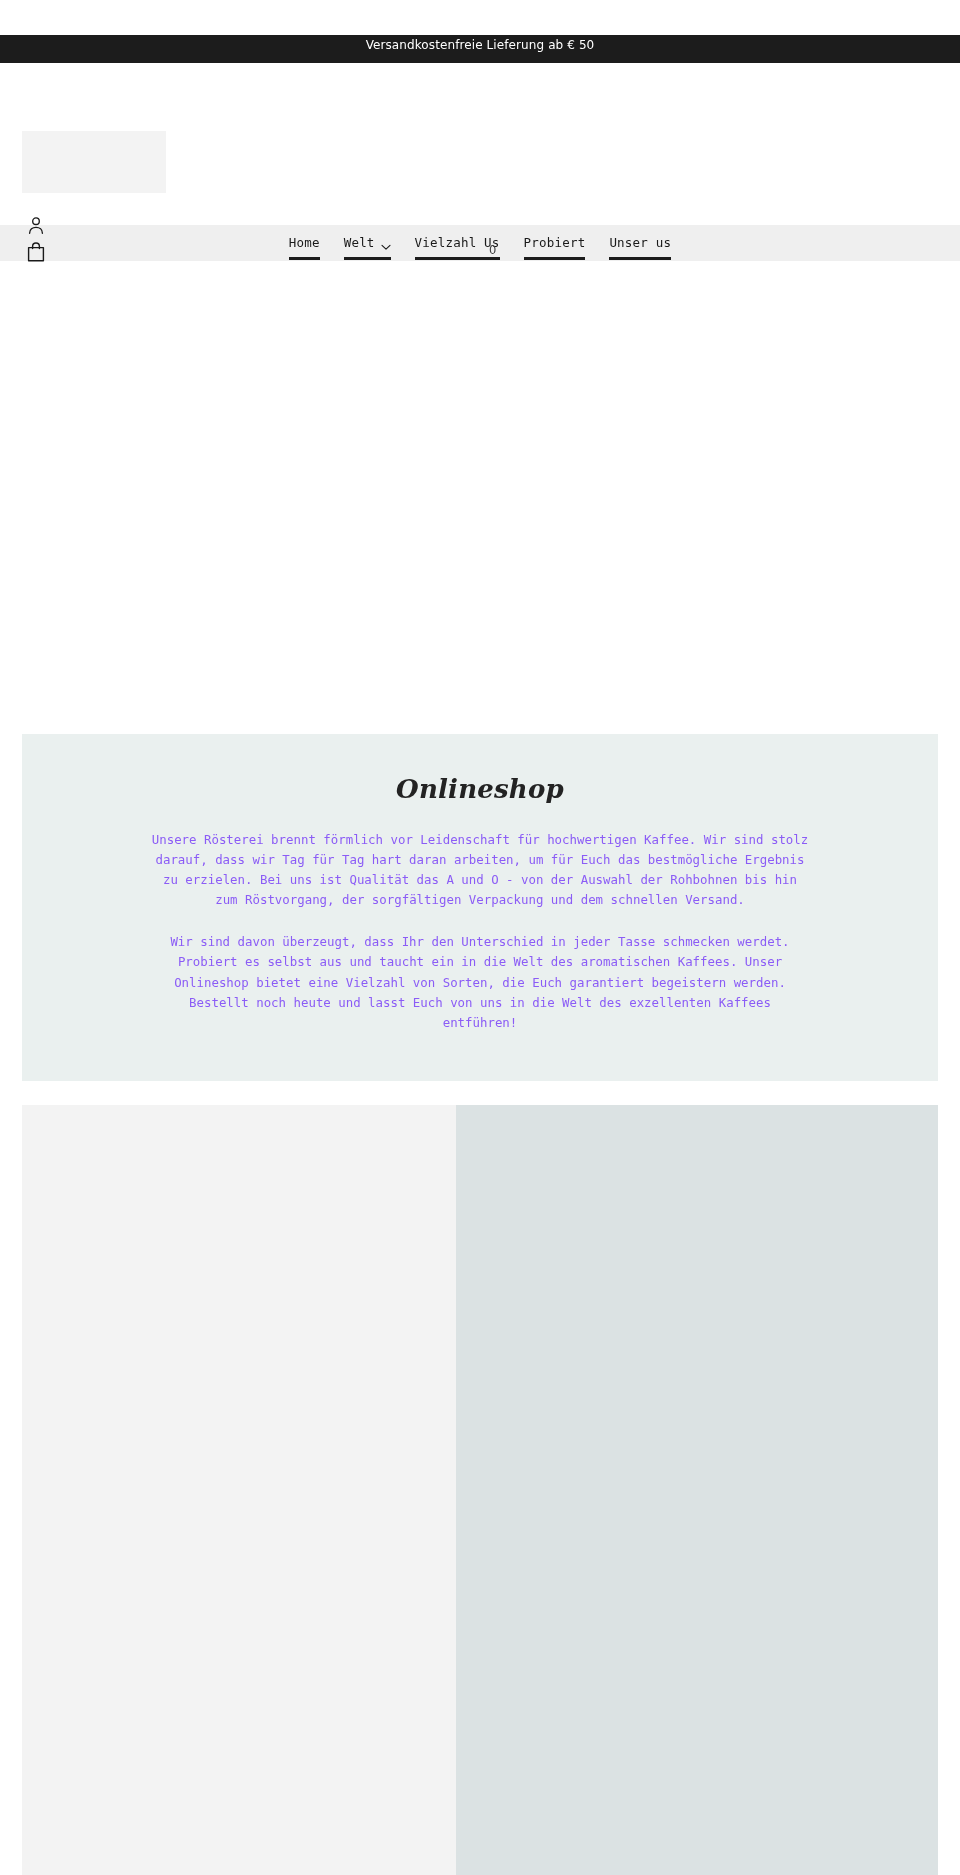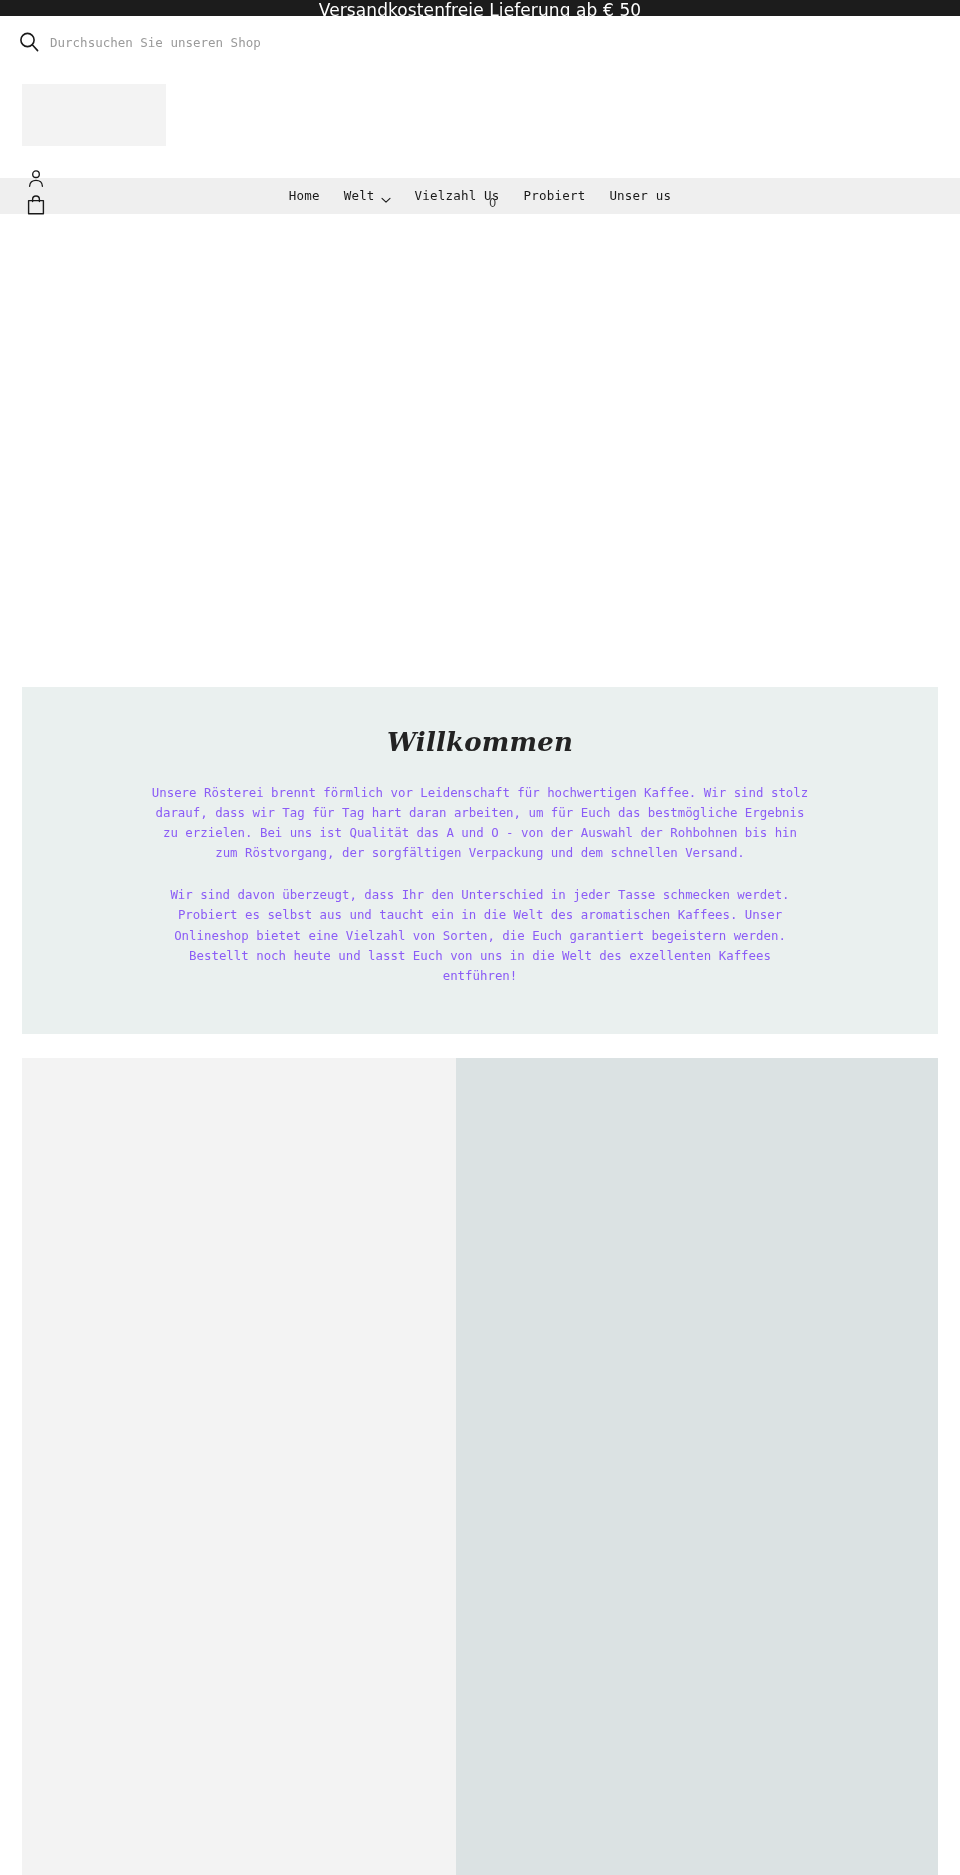--- a/index.html
+++ b/index.html
@@ -13,26 +13,27 @@
     position: relative;
     overflow: hidden;
     font-family: "DejaVu Sans Mono", "Liberation Mono", monospace;
     color: #1a1a1a;
   }
 
   
   .announcement {
     background: #1c1c1c;
     color: #ffffff;
-    height: 16px;
+    height: 28px;
     line-height: 20px;
     text-align: center;
     font-family: "DejaVu Sans", "Liberation Sans", sans-serif;
-    font-size: 17px;
+    font-size: 12px;
     letter-spacing: 0.1px;
+    margin-top: 35px;
   }
 
   
   .header {
     background: #ffffff;
     position: relative;
     height: 162px;
   }
   .search-row {
     display: flex;
@@ -97,21 +98,21 @@
     height: 36px;
     display: flex;
     justify-content: center;
     align-items: flex-start;
     gap: 0px;
     padding-top: 10px;
     box-sizing: border-box;
   }
   .nav-item {
     display: flex;
-    flex-direction: row;
+    flex-direction: column;
     align-items: flex-end;
     margin: 0 12px;
     cursor: pointer;
   }
   .nav-label-row {
     display: flex;
     align-items: center;
     gap: 6px;
     font-size: 12.5px;
     color: #1a1a1a;
@@ -188,29 +189,20 @@
 </style>
 </head>
 <body>
 
 <div class="announcement">
   <span>Versandkostenfreie Lieferung ab € 50</span>
 </div>
 
 <div class="header">
 
-  <div class="search-row">
-    <span class="search-icon">
-      <svg width="22" height="22" viewBox="0 0 22 22" fill="none">
-        <circle cx="9.5" cy="9" r="6.6" stroke="#1a1a1a" stroke-width="1.6"></circle>
-        <line x1="14.3" y1="13.8" x2="19.6" y2="19.6" stroke="#1a1a1a" stroke-width="1.6" stroke-linecap="round"></line>
-      </svg>
-    </span>
-    <input class="search-input" type="text" placeholder="Durchsuchen Sie unseren Shop" style="">
-  </div>
 
   <div class="logo-box"></div>
 
   <div class="account-icon-wrap">
     <span>
       <svg width="20" height="20" viewBox="0 0 20 20" fill="none">
         <circle cx="10" cy="6.2" r="3.3" stroke="#1a1a1a" stroke-width="1.35"></circle>
         <path d="M3.6 18.2c0-3.7 2.9-5.9 6.4-5.9s6.4 2.2 6.4 5.9" stroke="#1a1a1a" stroke-width="1.35" stroke-linecap="round"></path>
       </svg>
     </span>
@@ -269,21 +261,21 @@
     </div>
     <div class="nav-underline"></div>
   </div>
 
 </nav>
 
 <div class="hero"></div>
 
 <section class="welcome">
   <div class="welcome-inner">
-    <h2 class="welcome-title">Willkommen</h2>
+    <h2 class="welcome-title">Onlineshop</h2>
     <p class="welcome-p">Unsere Rösterei brennt förmlich vor Leidenschaft für hochwertigen Kaffee. Wir sind stolz darauf, dass wir Tag für Tag hart daran arbeiten, um für Euch das bestmögliche Ergebnis zu erzielen. Bei uns ist Qualität das A und O - von der Auswahl der Rohbohnen bis hin zum Röstvorgang, der sorgfältigen Verpackung und dem schnellen Versand.</p>
     <p class="welcome-p">Wir sind davon überzeugt, dass Ihr den Unterschied in jeder Tasse schmecken werdet. Probiert es selbst aus und taucht ein in die Welt des aromatischen Kaffees. Unser Onlineshop bietet eine Vielzahl von Sorten, die Euch garantiert begeistern werden. Bestellt noch heute und lasst Euch von uns in die Welt des exzellenten Kaffees entführen!</p>
   </div>
 </section>
 
 <section class="panels">
   <div class="panel-left"></div>
 
   <div class="panel-right"></div>
 </section>

